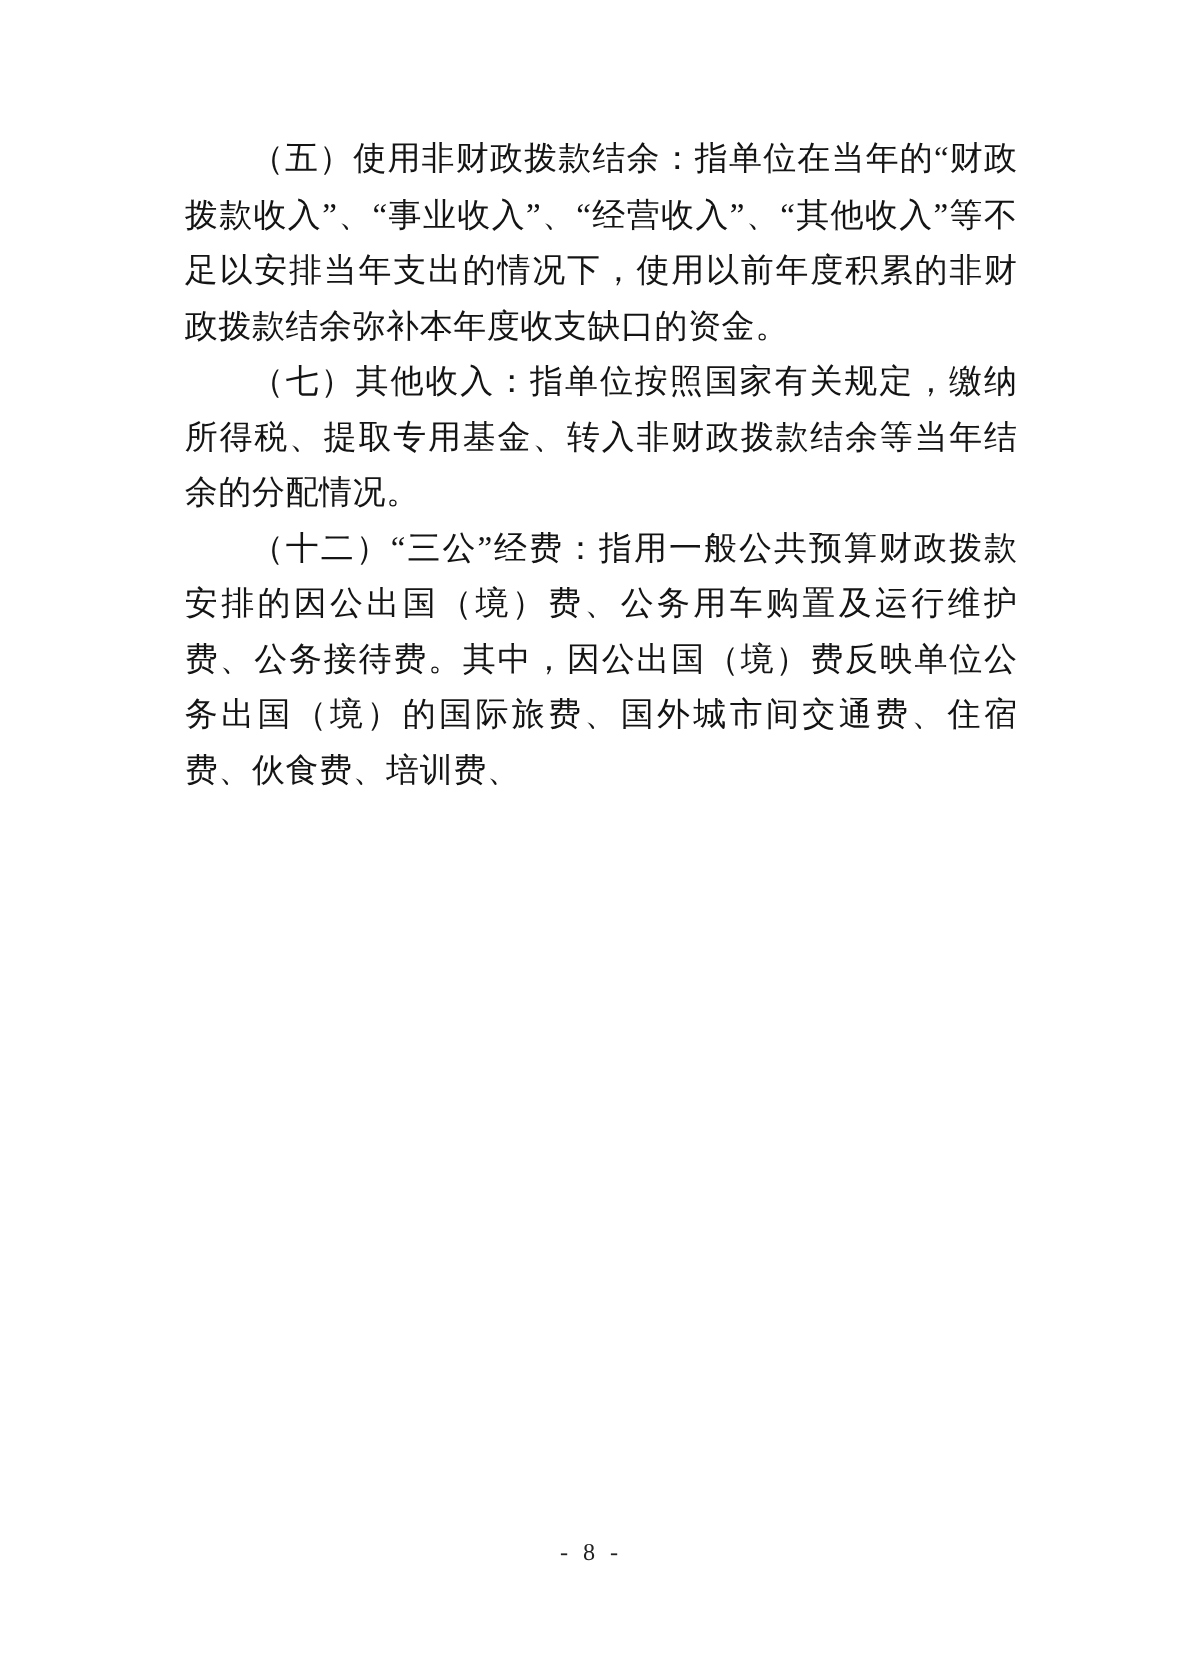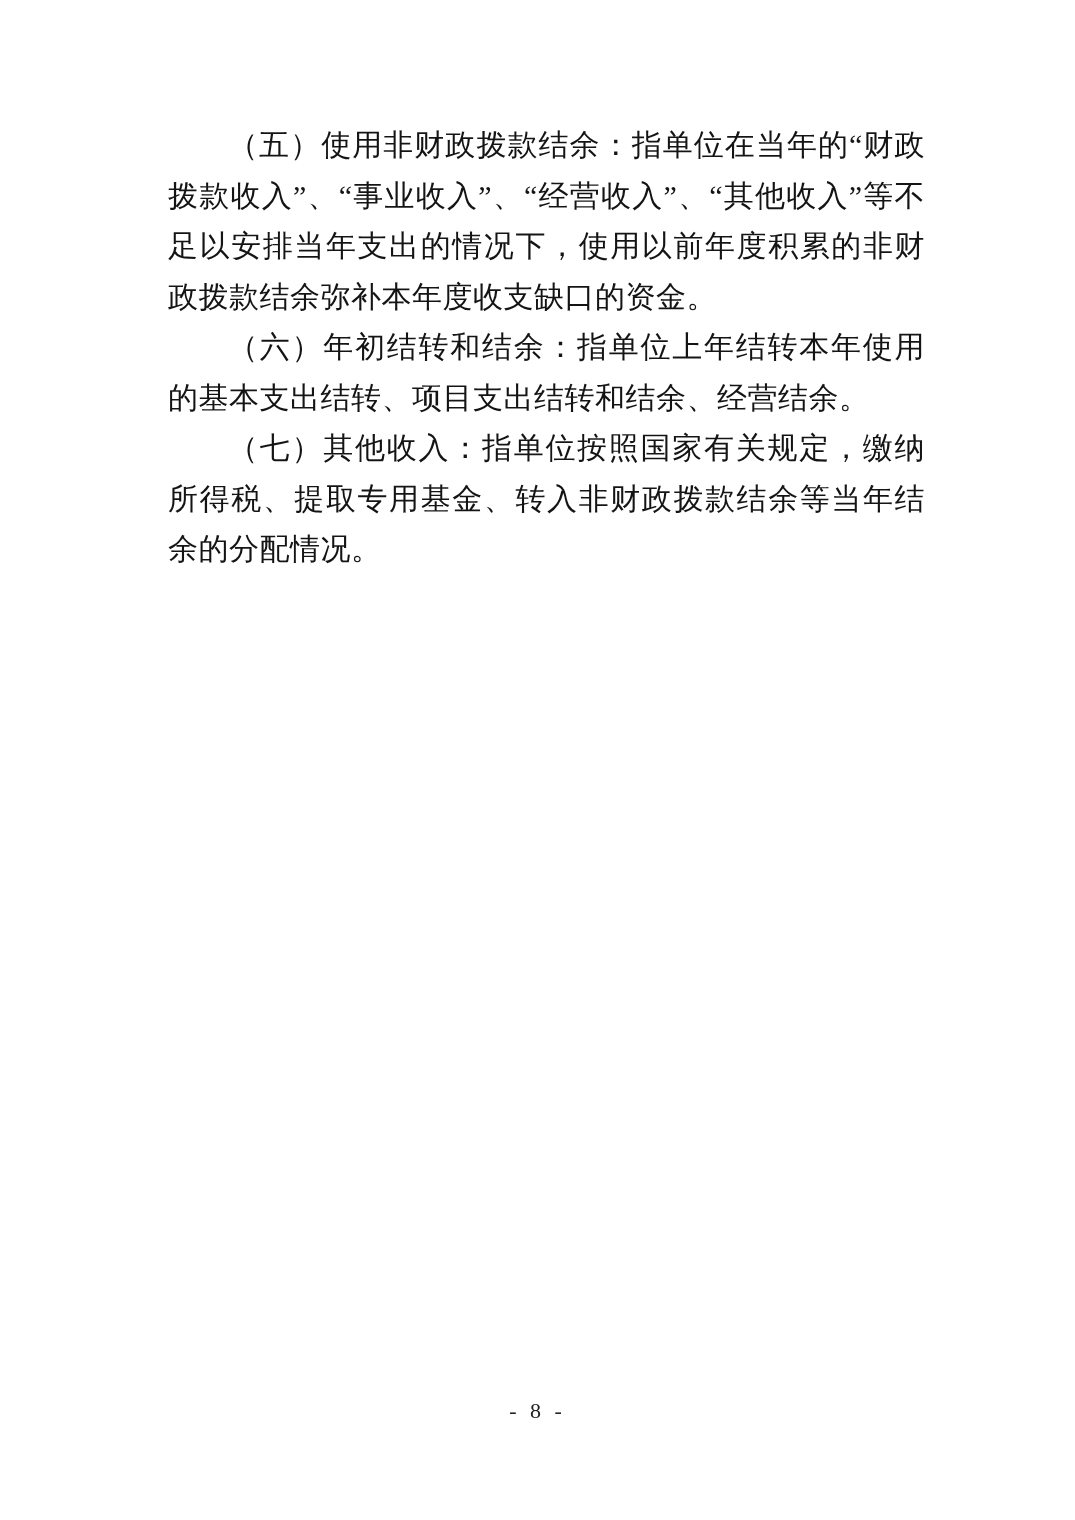--- a/index.html
+++ b/index.html
@@ -43,17 +43,17 @@
     letter-spacing: 4px;
     font-family: "Liberation Serif", "DejaVu Serif", serif;
   }
 </style>
 </head>
 <body>
 
 <div class="page">
   <div class="content">
     <p>（五）使用非财政拨款结余：指单位在当年的“财政拨款收入”、“事业收入”、“经营收入”、“其他收入”等不足以安排当年支出的情况下，使用以前年度积累的非财政拨款结余弥补本年度收支缺口的资金。</p>
-    <p>（六）年初结转和结余：指单位上年结转本年使用的基本支出结转、项目支出结转和结余、经营结余。</p>
     <p>（七）其他收入：指单位按照国家有关规定，缴纳所得税、提取专用基金、转入非财政拨款结余等当年结余的分配情况。</p>
+    <p>（十二）“三公”经费：指用一般公共预算财政拨款安排的因公出国（境）费、公务用车购置及运行维护费、公务接待费。其中，因公出国（境）费反映单位公务出国（境）的国际旅费、国外城市间交通费、住宿费、伙食费、培训费、</p>
   </div>
   <div class="page-footer">- 8 -</div>
 </div>
 
 </body></html>

